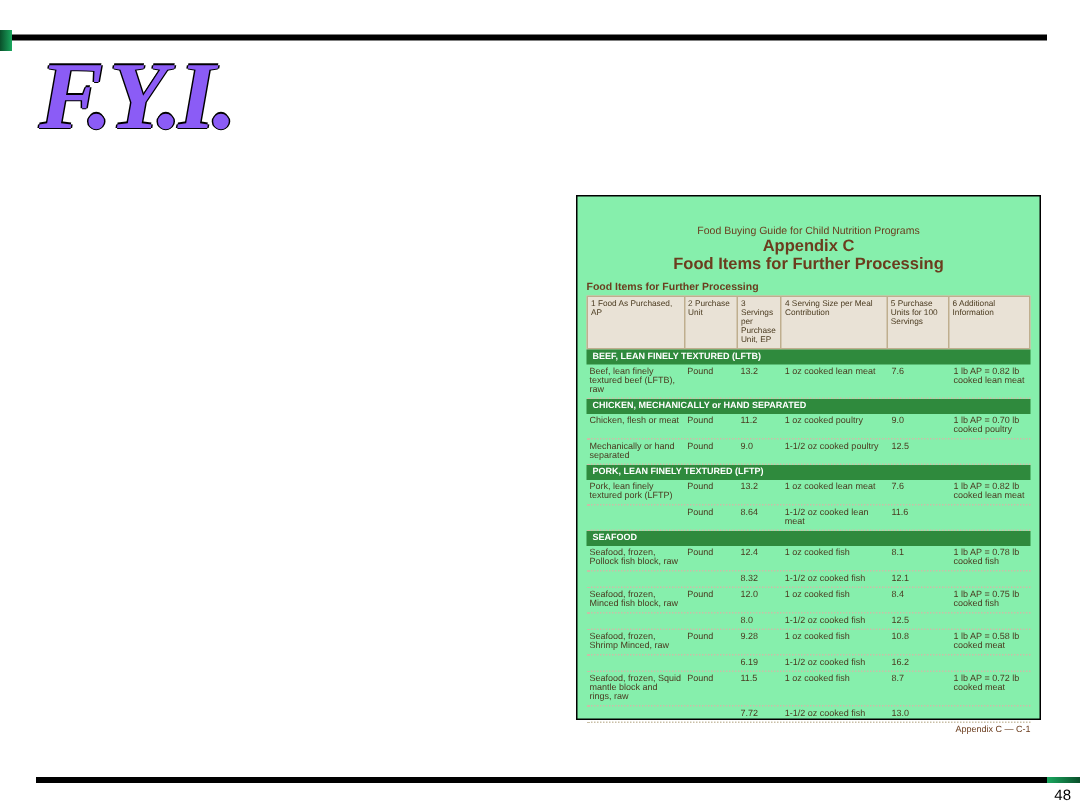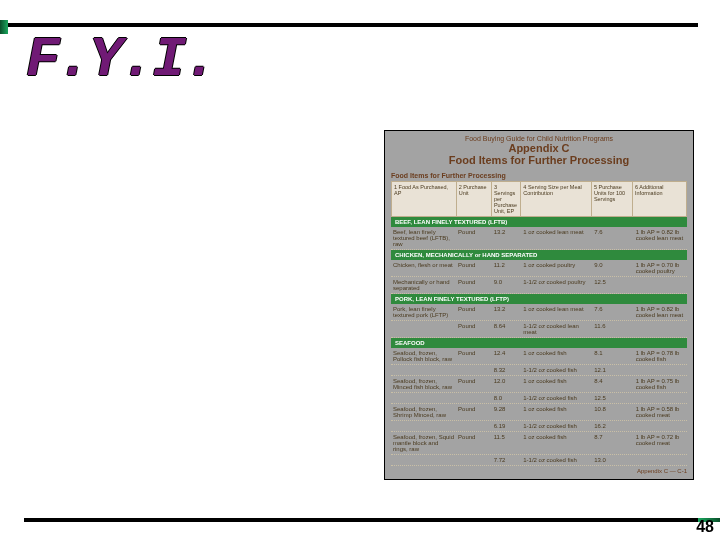--- a/index.html
+++ b/index.html
@@ -14,37 +14,37 @@
   }
   .rule-bottom {
     position: absolute; left: 24px; right: 22px; bottom: 18px; height: 4px; background: #000;
   }
   .accent-bottom {
     position: absolute; right: 0; bottom: 18px; width: 22px; height: 4px;
     background: linear-gradient(90deg,#1aa85f,#0a4f2a);
   }
   .fyi {
     position: absolute; left: 26px; top: 32px;
-    font-family: Liberation Mono, monospace;
+    font-family: Liberation Serif, serif;
     font-style: italic; font-weight: 900;
-    font-size: 56px; line-height: 1;
-    color: #701a75; letter-spacing: -2px;
+    font-size: 64px; line-height: 1;
+    color: #8b5cf6; letter-spacing: -2px;
     text-shadow: 1px 0 #000, -1px 0 #000, 0 1px #000, 0 -1px #000;
   }
   .body-text {
     position: absolute; left: 40px; top: 132px; width: 330px;
     font-size: 25px; line-height: 1.22; color: #000;
   }
   .page-num {
     position: absolute; right: 6px; bottom: 4px;
-    font-family: Arial, sans-serif; font-size: 16px; color: #000; font-weight: bold;
+    font-family: Arial, sans-serif; font-size: 10px; color: #000;
   }
   .figure {
     position: absolute; right: 26px; top: 130px; width: 310px; height: 350px;
-    border: 1px solid #000; background: #a3a3a3; padding: 4px 6px 6px;
+    border: 1px solid #000; background: #86efac; padding: 20px 6px 6px;
     font-family: Arial, sans-serif;
   }
   .fig-pre { text-align:center; font-size:7px; color:#6b3d1e; }
   .fig-appendix { text-align:center; font-size:11px; color:#6b3d1e; font-weight:700; }
   .fig-title { text-align:center; font-size:11px; color:#6b3d1e; font-weight:700; margin-bottom:6px;}
   .fig-head-row {
     display:flex; background:#e9e2d6; border:1px solid #bfae8e;
     font-size:5.5px; color:#4a3a1f;
   }
   .fig-head-row div { padding:2px 2px; border-right:1px solid #bfae8e;}

